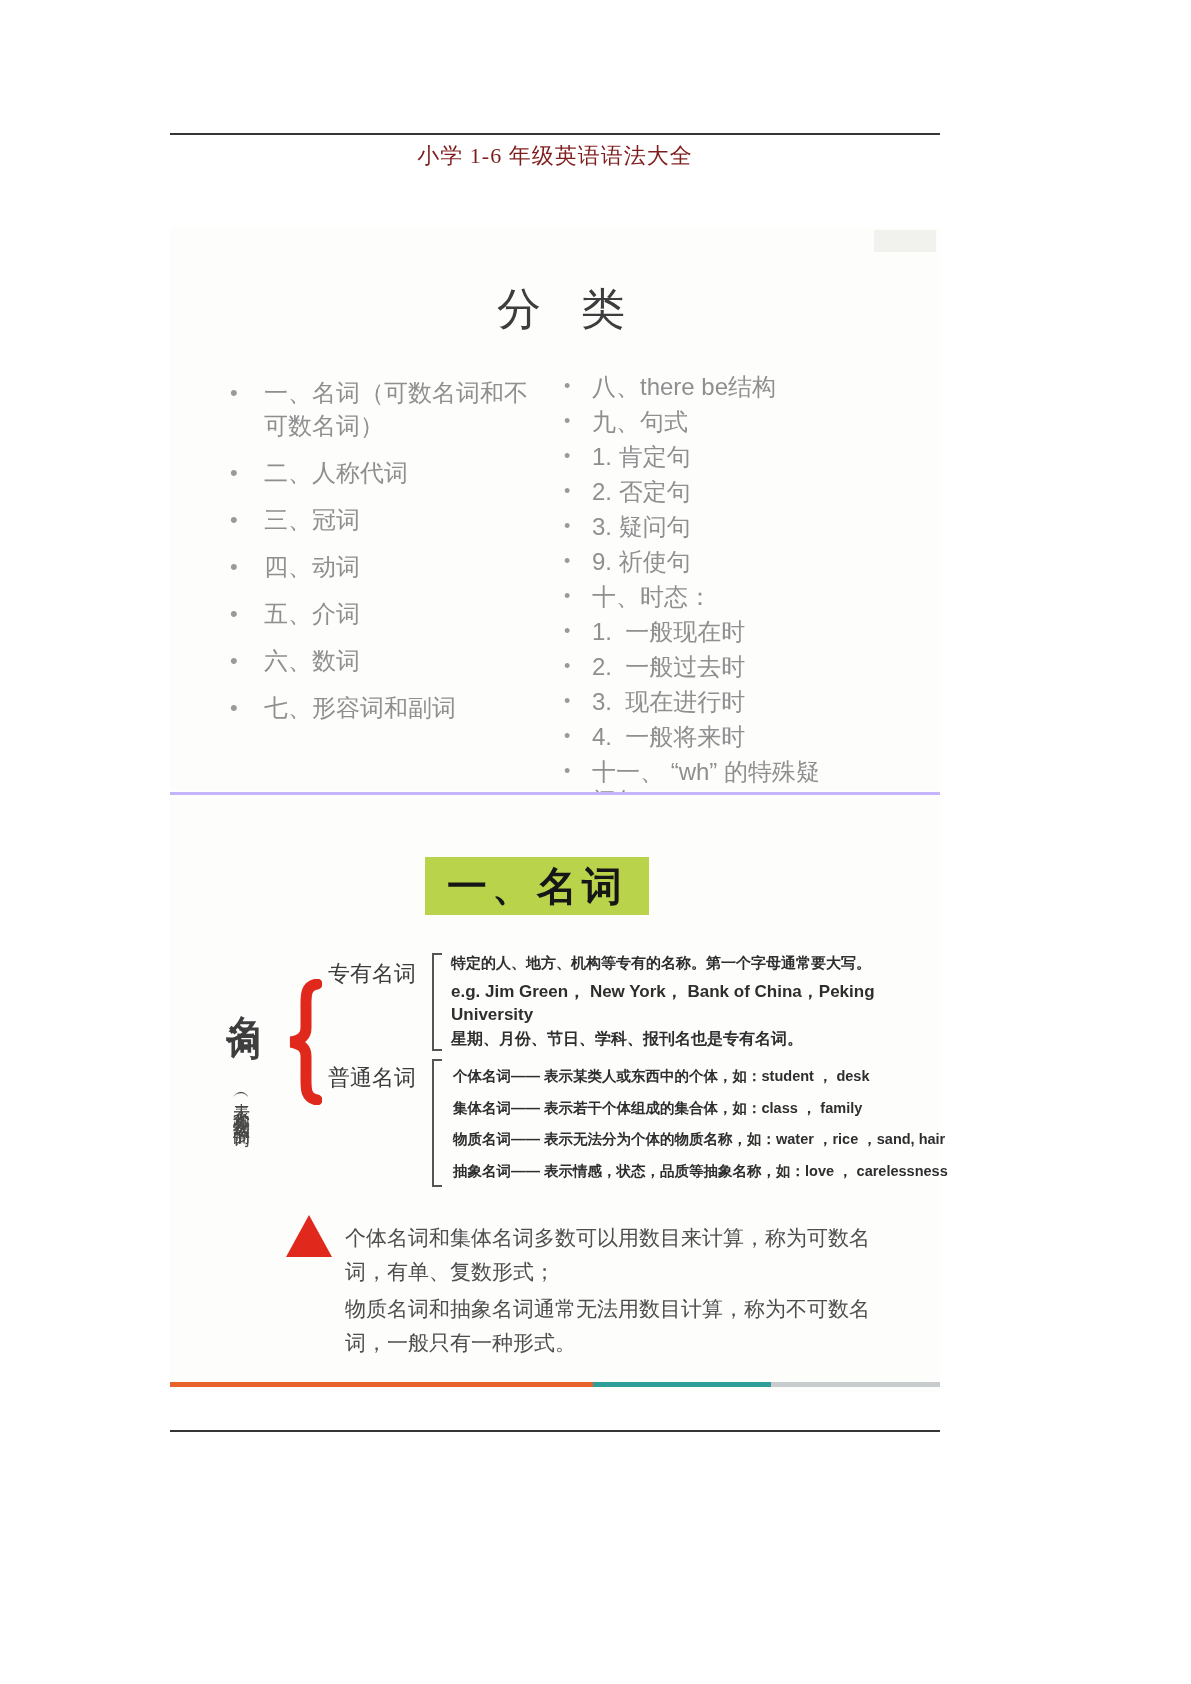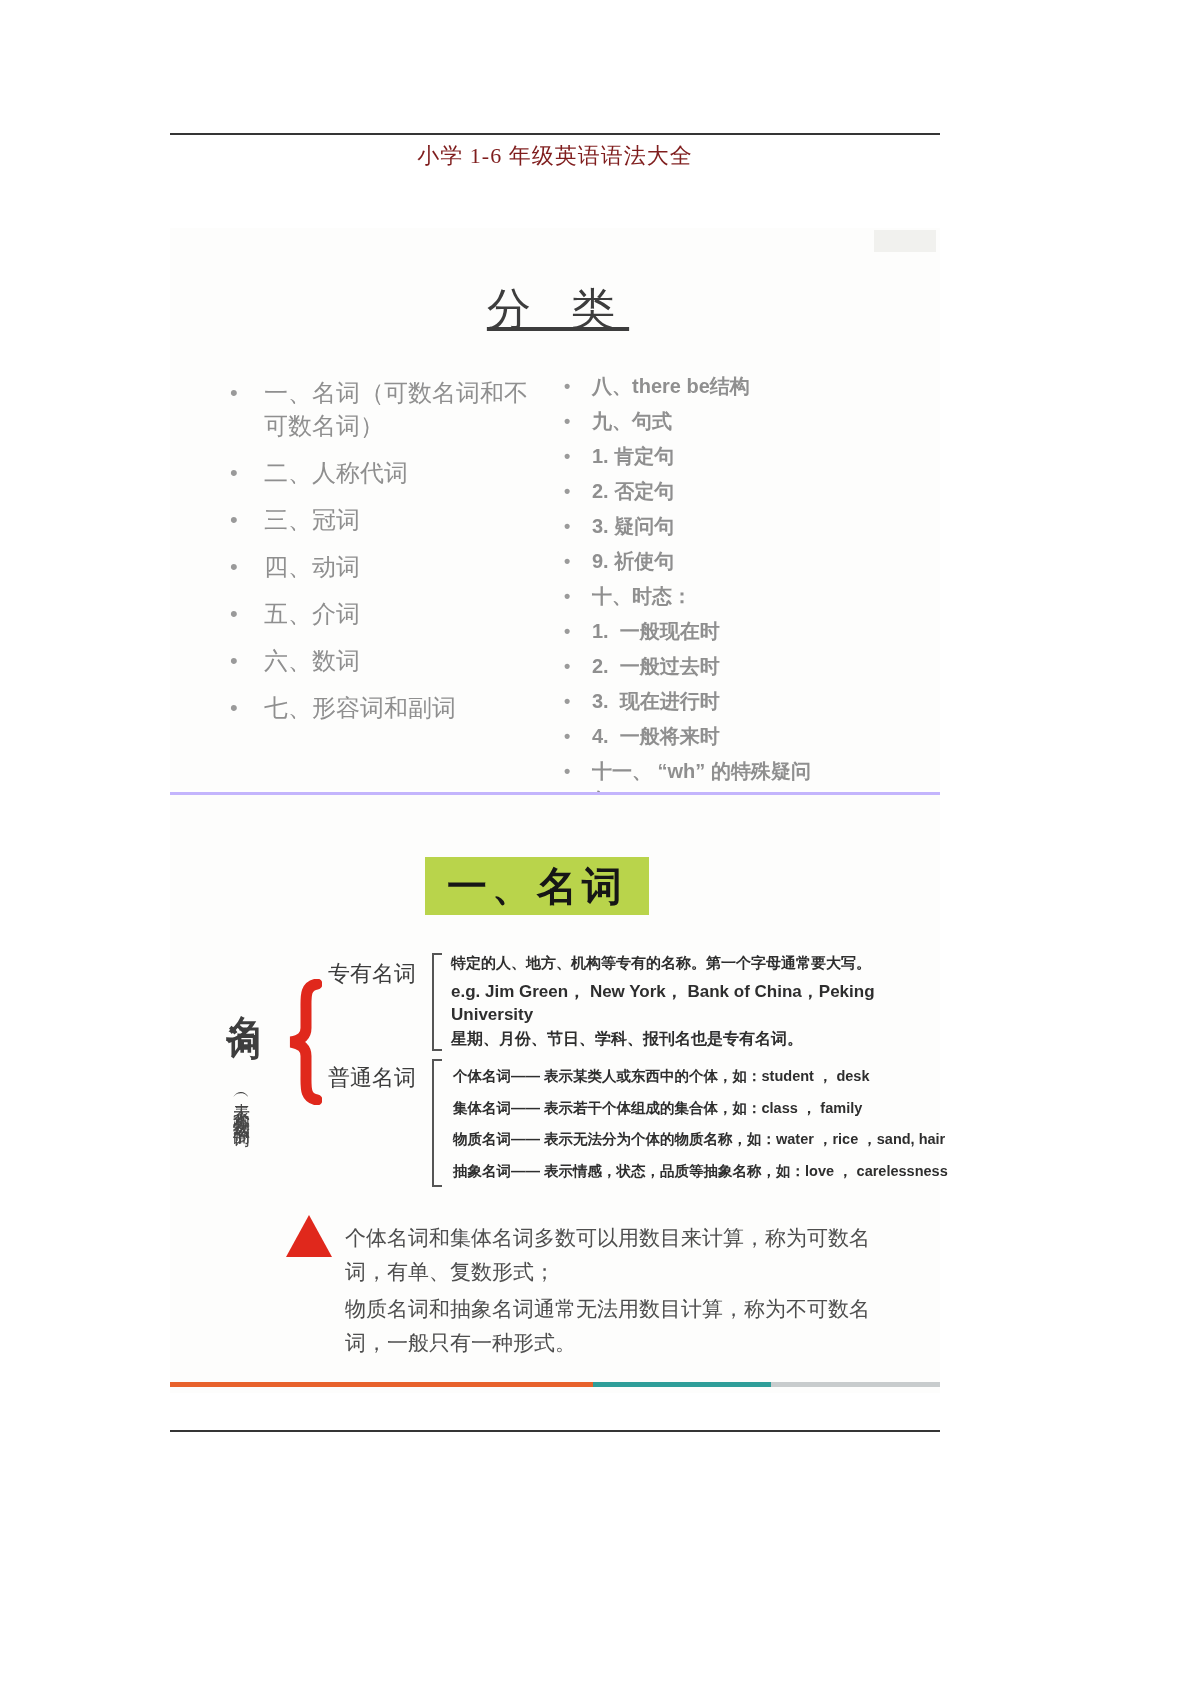--- a/index.html
+++ b/index.html
@@ -14,29 +14,29 @@
     position:absolute;left:170px;top:141px;width:770px;text-align:center;
     font-family:"Liberation Serif","DejaVu Serif",serif;
     font-size:22px;color:#7f1d1d;letter-spacing:1px;
   }
   .footer-rule{position:absolute;left:170px;top:1430px;width:770px;height:2px;background:#353535;}
 
   
   .slide1{position:absolute;left:170px;top:228px;width:770px;height:562px;background:#fdfdfc;}
   .corner-shade{position:absolute;right:4px;top:2px;width:62px;height:22px;background:#f1f1ee;}
   .slide1-title{
-    position:absolute;left:3px;top:52px;width:100%;text-align:center;
-    font-size:44px;color:#3d3d3d;font-weight:500;letter-spacing:14px;text-decoration:underline;
+    position:absolute;left:13px;top:52px;width:100%;text-align:center;
+    font-size:44px;color:#3d3d3d;font-weight:500;letter-spacing:14px;
   }
   .col-list{position:absolute;margin:0;padding:0;list-style:none;}
   .col-left{left:58px;top:148px;width:300px;}
   .col-right{left:392px;top:144px;width:268px;}
   .col-list li{position:relative;color:#8f8f8f;white-space:pre-wrap;}
   .col-left li{padding-left:36px;font-size:24px;line-height:33px;margin-bottom:14px;}
-  .col-right li{padding-left:30px;font-size:20px;line-height:29px;margin-bottom:6px;font-weight:bold;}
+  .col-right li{padding-left:30px;font-size:24px;line-height:29px;margin-bottom:6px;}
   .col-list li::before{
     content:"•";position:absolute;left:2px;top:0;color:#9a9a9a;
   }
   .col-left li::before{font-size:22px;}
   .col-right li::before{font-size:18px;}
 
   
   .slide2{position:absolute;left:170px;top:792px;width:770px;height:598px;background:#fdfdfc;border-top:3px solid #c4b5fd;}
   .noun-title{
     position:absolute;left:255px;top:62px;width:224px;height:58px;

